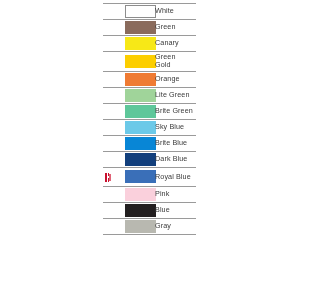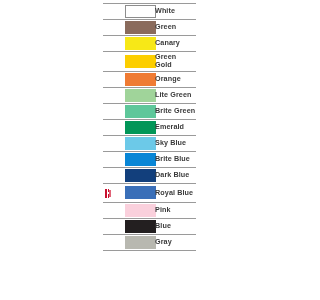--- a/index.html
+++ b/index.html
@@ -65,21 +65,20 @@
   }
 
   .label-cell {
     padding: 1px 0 1px 6px;
     vertical-align: middle;
     color: #3a3a3a;
     font-size: 7.2px;
     line-height: 8.4px;
     letter-spacing: 0.1px;
     white-space: pre-line;
-    font-weight: bold;
   }
 
   
   .broken-img-icon {
     display: inline-block;
     width: 6px;
     height: 9px;
     position: relative;
     vertical-align: middle;
   }
@@ -146,27 +145,20 @@
         <tr class="swatch-row">
           <td class="marker-cell"></td>
           <td class="swatch-cell">
             <span class="chip" style="background: rgb(94, 199, 154);"></span>
           </td>
           <td class="label-cell">Brite Green</td>
         </tr>
         <tr class="swatch-row">
           <td class="marker-cell"></td>
           <td class="swatch-cell">
-            <span class="chip" style="background: rgb(2, 150, 88);"></span>
-          </td>
-          <td class="label-cell">Emerald</td>
-        </tr>
-        <tr class="swatch-row">
-          <td class="marker-cell"></td>
-          <td class="swatch-cell">
             <span class="chip" style="background: rgb(108, 201, 232);"></span>
           </td>
           <td class="label-cell">Sky Blue</td>
         </tr>
         <tr class="swatch-row">
           <td class="marker-cell"></td>
           <td class="swatch-cell">
             <span class="chip" style="background: rgb(8, 134, 214);"></span>
           </td>
           <td class="label-cell">Brite Blue</td>

